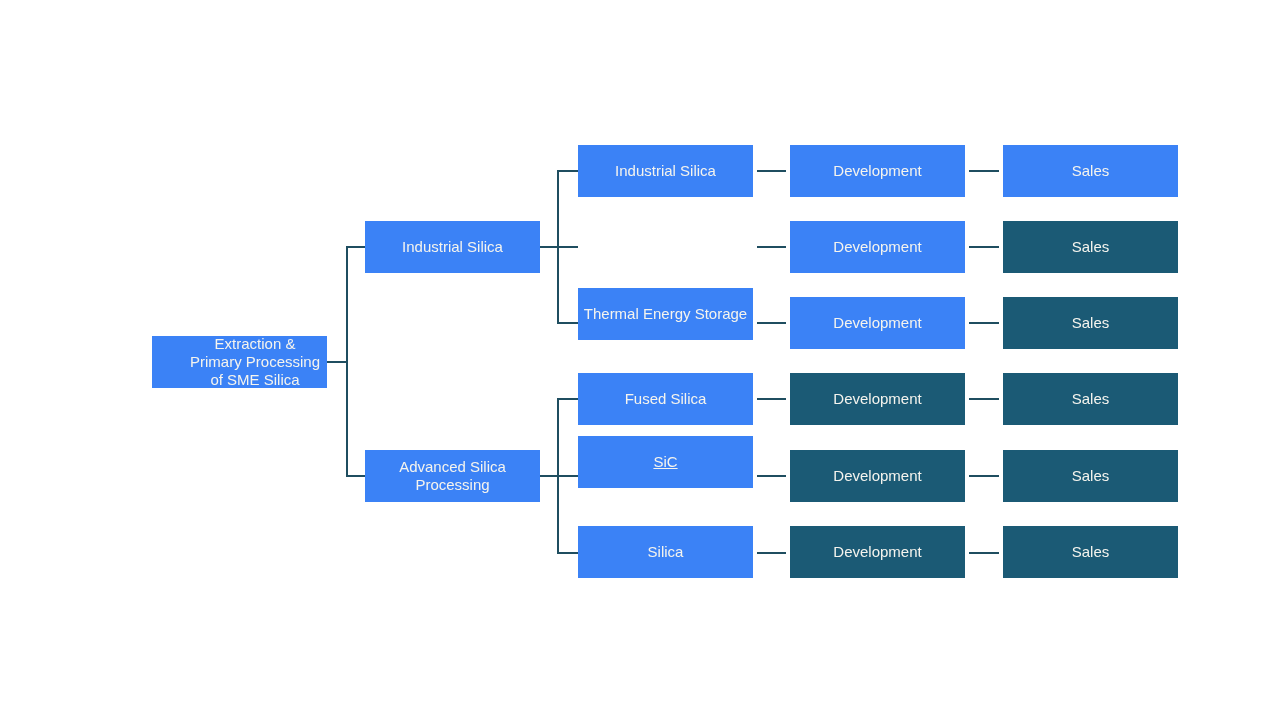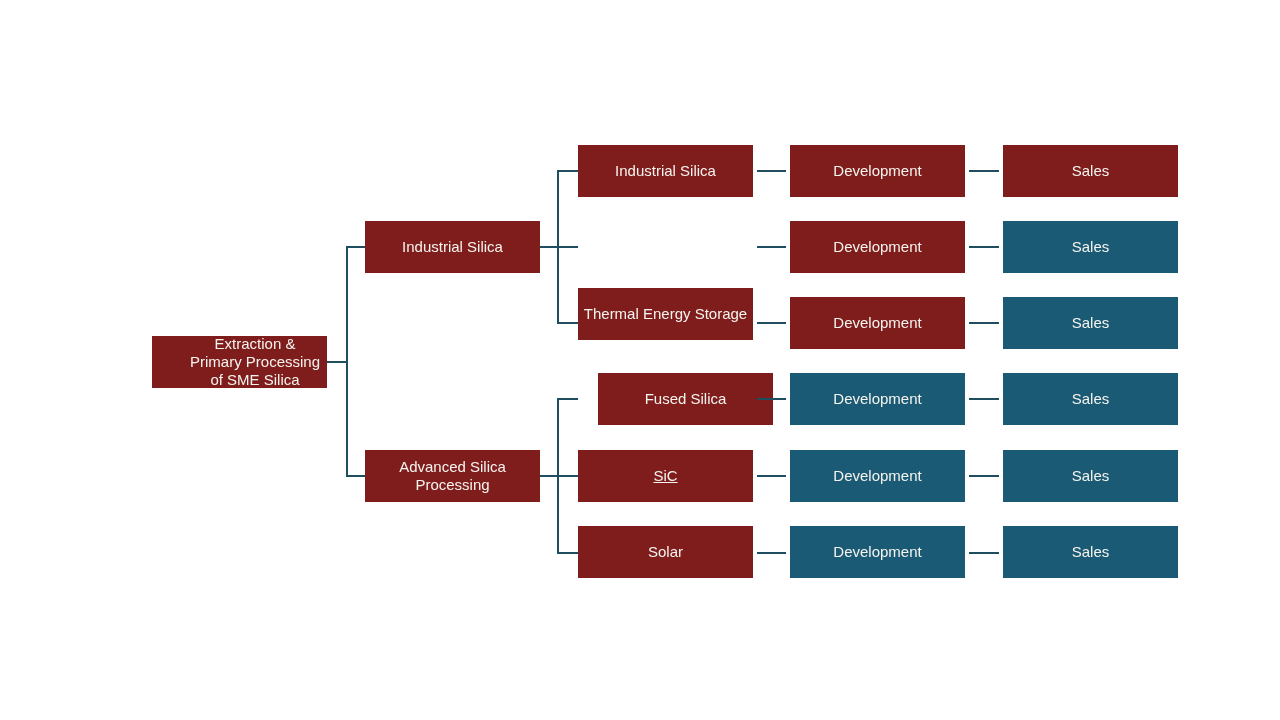--- a/index.html
+++ b/index.html
@@ -18,21 +18,21 @@
     display: flex;
     align-items: center;
     justify-content: center;
     text-align: center;
     color: #F5F4EE;
     font-size: 15px;
     line-height: 18px;
     padding: 0 5px;
     box-sizing: border-box;
   }
-  .node[data-color="green"] { background: #7f1d1d; }
+  .node[data-color="green"] { background: #3b82f6; }
   .node[data-color="teal"]  { background: #1B5A75; }
   .line {
     position: absolute;
     background: #1F4E60;
   }
   .h { height: 2px; }
   .v { width: 2px; }
 </style>
 </head>
 <body>
@@ -48,29 +48,29 @@
   <div class="node" style="left:790px; top:145px;" data-color="green">Development</div>
   <div class="node" style="left:1003px; top:145px;" data-color="green">Sales</div>
 
   <div class="node" style="left:790px; top:221px;" data-color="green">Development</div>
   <div class="node" style="left:1003px; top:221px;" data-color="teal">Sales</div>
 
   <div class="node" style="left:578px; top:288px;" data-color="green">Thermal Energy Storage</div>
   <div class="node" style="left:790px; top:297px;" data-color="green">Development</div>
   <div class="node" style="left:1003px; top:297px;" data-color="teal">Sales</div>
 
-  <div class="node" style="left:578px; top:373px;margin-left:20px;" data-color="green">Fused Silica</div>
+  <div class="node" style="left:578px; top:373px;" data-color="green">Fused Silica</div>
   <div class="node" style="left:790px; top:373px;" data-color="teal">Development</div>
   <div class="node" style="left:1003px; top:373px;" data-color="teal">Sales</div>
 
-  <div class="node" style="left:578px; top:450px;text-decoration:underline;" data-color="green">SiC</div>
+  <div class="node" style="left:578px; top:436px;text-decoration:underline;" data-color="green">SiC</div>
   <div class="node" style="left:790px; top:450px;" data-color="teal">Development</div>
   <div class="node" style="left:1003px; top:450px;" data-color="teal">Sales</div>
 
-  <div class="node" style="left:578px; top:526px;" data-color="green">Solar</div>
+  <div class="node" style="left:578px; top:526px;" data-color="green">Silica</div>
   <div class="node" style="left:790px; top:526px;" data-color="teal">Development</div>
   <div class="node" style="left:1003px; top:526px;" data-color="teal">Sales</div>
 
   <div class="line h" style="left:327px; top:361px; width:20px;"></div>
   <div class="line v" style="left:346px; top:246px; height:231px;"></div>
   <div class="line h" style="left:347px; top:246px; width:18px;"></div>
   <div class="line h" style="left:347px; top:475px; width:18px;"></div>
 
   <div class="line h" style="left:540px; top:246px; width:18px;"></div>
   <div class="line v" style="left:557px; top:170px; height:154px;"></div>

